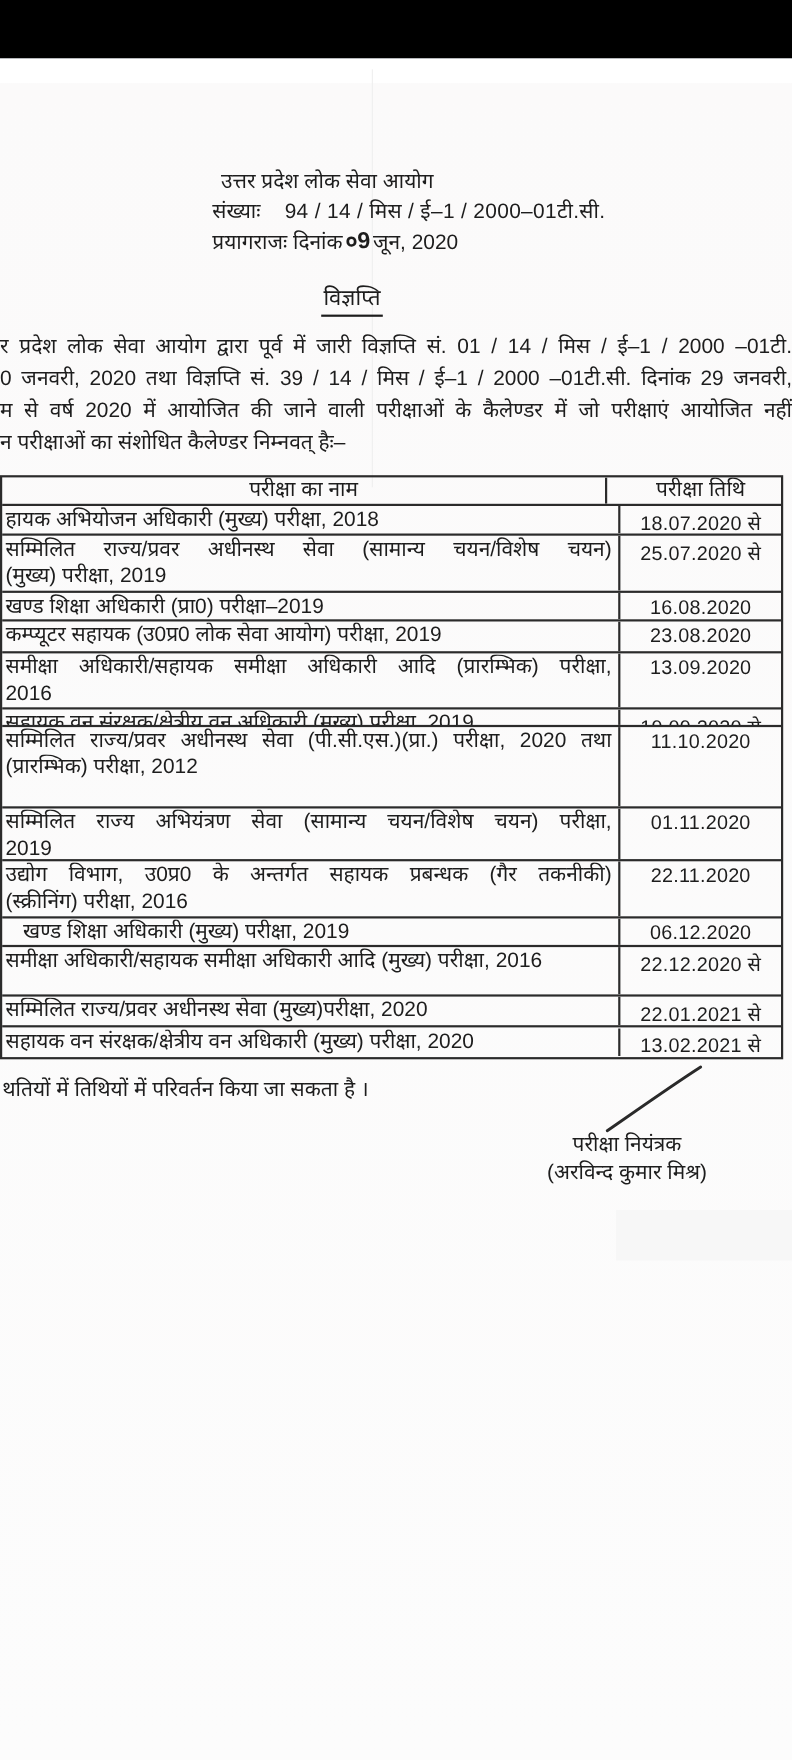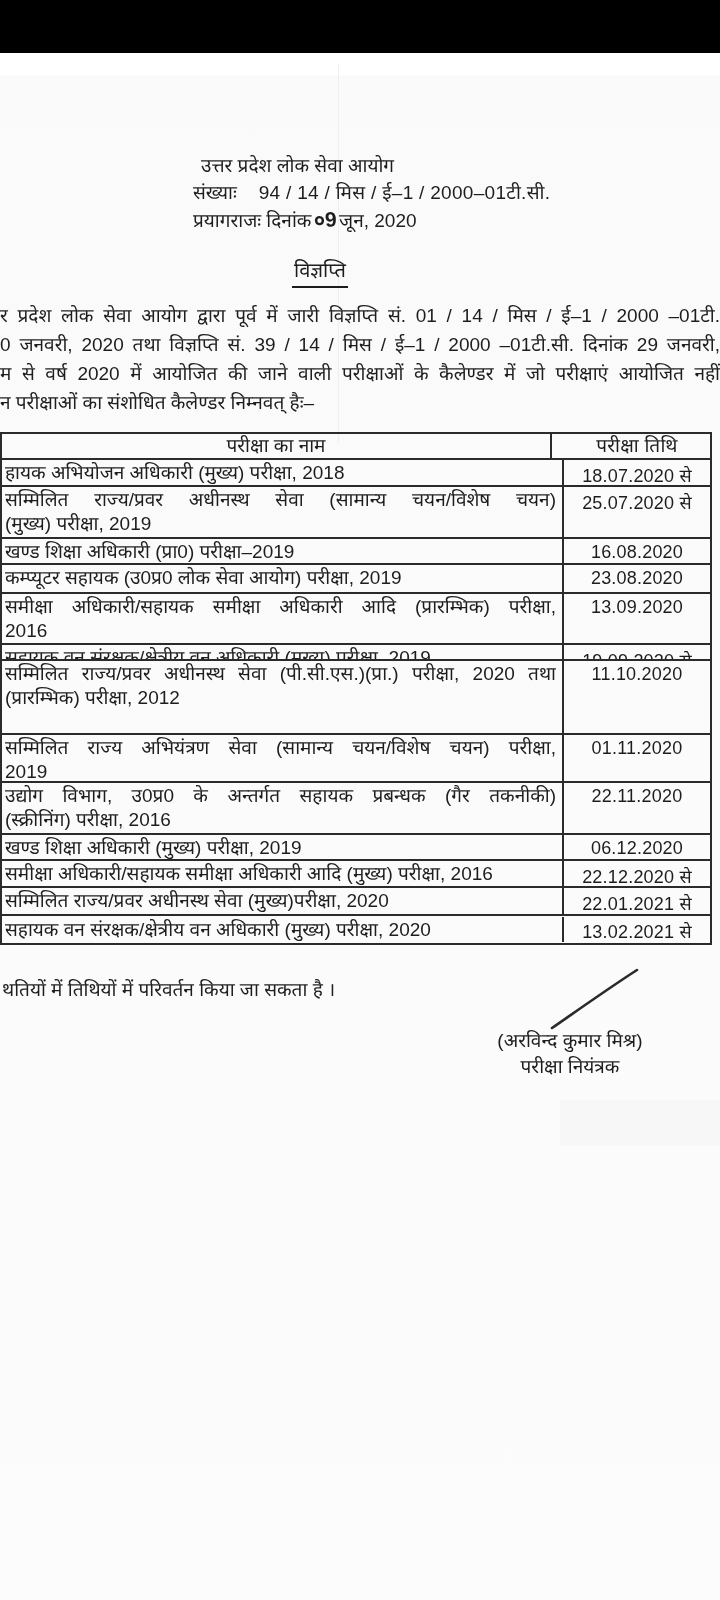--- a/index.html
+++ b/index.html
@@ -132,27 +132,27 @@
           </div>
           <div class="tdate">01.11.2020</div>
         </div>
         <div class="trow" style="height: 52px;">
           <div class="tname">
             <div class="ln j">उद्योग विभाग, उ0प्र0 के अन्तर्गत सहायक प्रबन्धक (गैर तकनीकी)</div>
             <div class="ln">(स्क्रीनिंग) परीक्षा, 2016</div>
           </div>
           <div class="tdate">22.11.2020</div>
         </div>
-        <div class="trow" style="height: 26px;">
+        <div class="trow" style="height: 26px; padding-left: 16px;">
           <div class="tname">
             <div class="ln">खण्ड शिक्षा अधिकारी (मुख्य) परीक्षा, 2019</div>
           </div>
           <div class="tdate">06.12.2020</div>
         </div>
-        <div class="trow" style="height: 27px;">
+        <div class="trow" style="height: 45px;">
           <div class="tname">
             <div class="ln">समीक्षा अधिकारी/सहायक समीक्षा अधिकारी आदि (मुख्य) परीक्षा, 2016</div>
           </div>
           <div class="tdate">22.12.2020 से</div>
         </div>
         <div class="trow" style="height: 28px;">
           <div class="tname">
             <div class="ln">सम्मिलित राज्य/प्रवर अधीनस्थ सेवा (मुख्य)परीक्षा, 2020</div>
           </div>
           <div class="tdate">22.01.2021 से</div>
@@ -165,19 +165,19 @@
         </div>
       </div>
 
     <div class="note">थतियों में तिथियों में परिवर्तन किया जा सकता है ।</div>
 
     <svg class="sig" width="120" height="75" viewBox="0 0 120 75">
       <path d="M 12 68 C 38 50 72 26 97 10" fill="none" stroke="#2a2a2a" stroke-width="2.6" stroke-linecap="round"></path>
     </svg>
 
     <div class="signer">
+      <div>परीक्षा नियंत्रक</div>
       <div>(अरविन्द कुमार मिश्र)</div>
-      <div>परीक्षा नियंत्रक</div>
     </div>
 
     <div class="shade"></div>
   </div>
 </div>
 
 </body></html>

